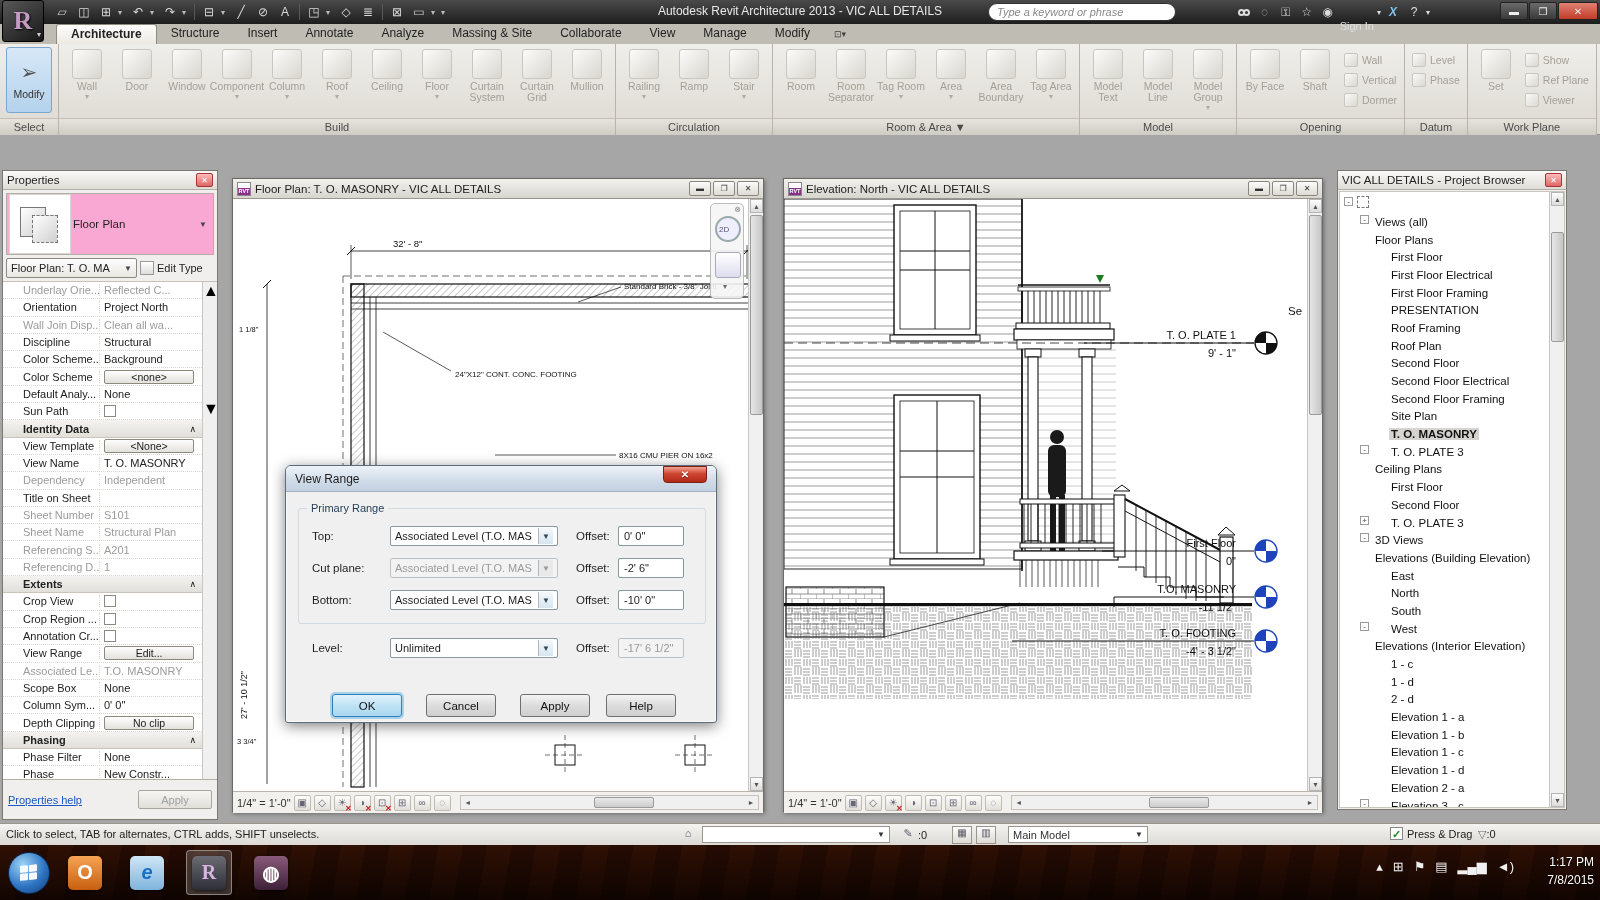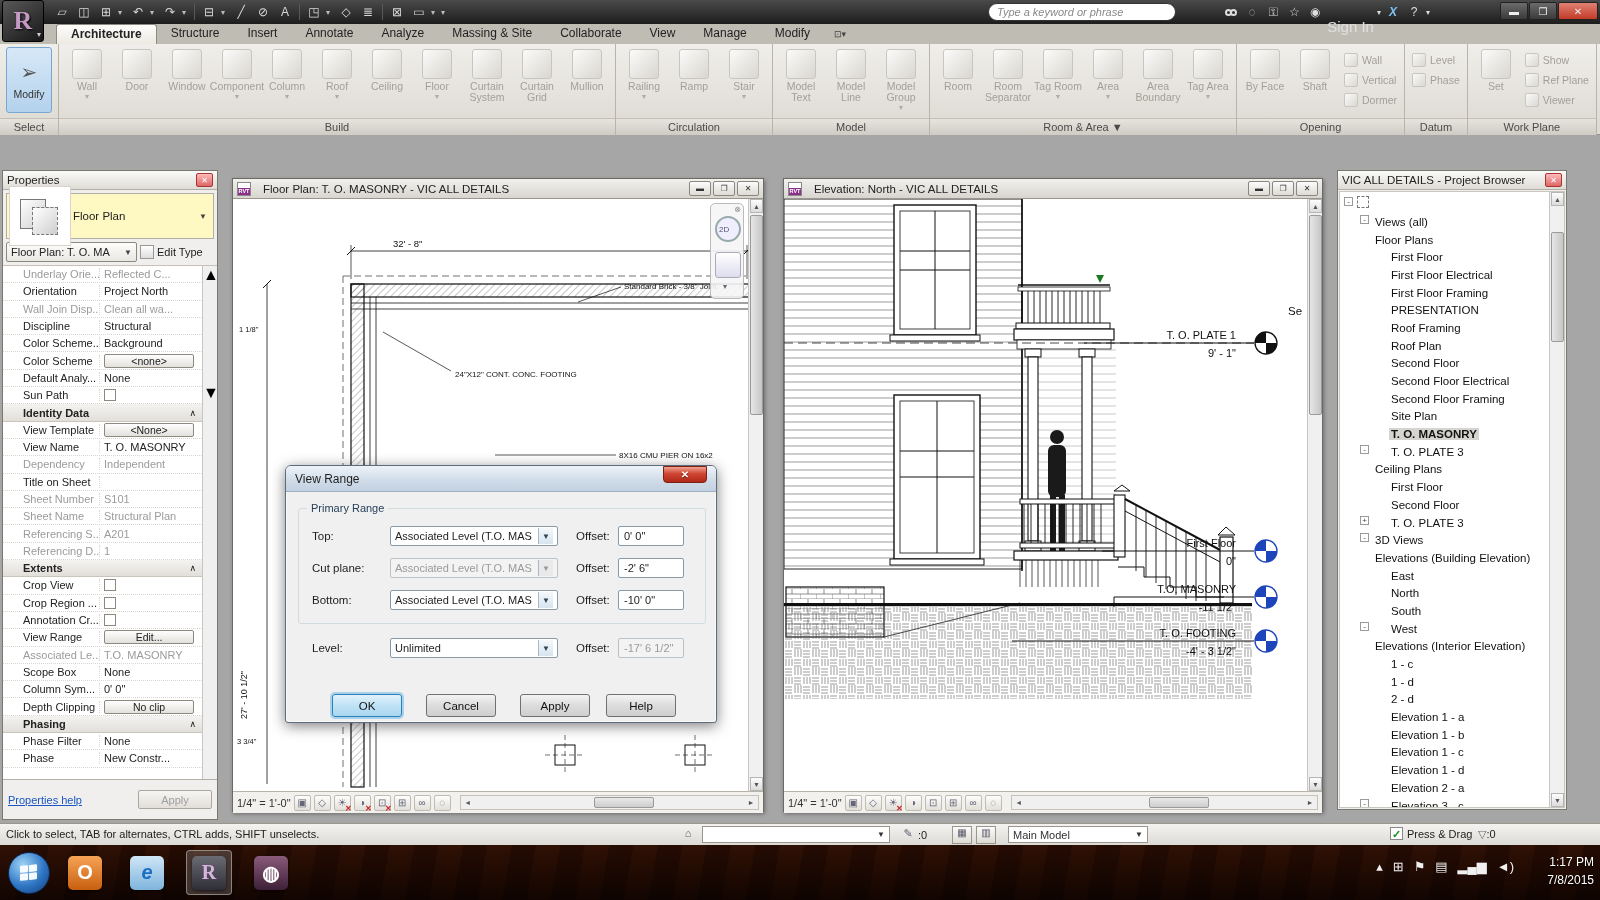--- a/index.html
+++ b/index.html
@@ -20,21 +20,21 @@
   .qat-sep { width:1px; height:16px; background:#585858; margin:0 2px; }
   .qat-drop { font-size:8px; color:#bbb; width:8px; }
   #title-text { position:absolute; left:0; right:0; top:4px; text-align:center; font-size:12px; color:#e8e8e8; }
   #tb-search { position:absolute; left:988px; top:3px; width:188px; height:18px; background:#fff;
     border:1px solid #333; border-radius:9px; font-style:italic; font-size:11px; color:#888;
     padding:0 8px; display:flex; align-items:center; }
   .tb-right { position:absolute; top:2px; height:20px; display:flex; align-items:center; gap:3px; color:#ddd; font-size:12px; }
   .tb-ic { width:18px; height:18px; display:flex; align-items:center; justify-content:center; }
   .binoc i { display:inline-block; width:7px; height:7px; border:2px solid #ddd; border-radius:50%; }
   .binoc i+i { margin-left:-2px; }
-  #signin { font-size:15px; color:#e0e0e0;margin-top:28px; }
+  #signin { font-size:11px; color:#e0e0e0;margin-top:28px; }
   .winbtns { position:absolute; right:2px; top:2px; display:flex; gap:1px; }
   .winbtn { width:28px; height:18px; background:linear-gradient(#6b6b6b,#3a3a3a); border:1px solid #222;
     color:#eee; font-size:10px; display:flex; align-items:center; justify-content:center; border-radius:2px; }
   .winbtn.close { background:linear-gradient(#e08173,#c23b28); width:40px; }
 
   
   #tabrow { position:absolute; left:0; top:24px; width:1600px; height:20px; background:#bfbcb4; z-index:49; }
   #tabs { position:absolute; left:56px; top:0; height:20px; display:flex; }
   .tab { padding:2px 14px 0; font-size:12px; color:#222; height:20px; }
   .tab.active { background:linear-gradient(#fdfdfb,#ece9e2); border:1px solid #8e8a80; border-bottom:none;
@@ -61,21 +61,21 @@
     border-radius:3px; display:flex; flex-direction:column; align-items:center; justify-content:center; gap:4px; }
   #modify-btn .cursor { font-size:20px; color:#555; }
   #modify-btn span { font-size:10.5px; color:#333; }
 
   
   #workspace { position:absolute; left:0; top:135px; width:1600px; height:688px; background:#a6a6a6; }
 
   
   .docwin { position:absolute; background:#ece9e4; border:1px solid #6d6a64; box-shadow:1px 2px 4px rgba(0,0,0,.35); }
   .docwin .dtitle { height:20px; background:linear-gradient(#f2f1ee,#d8d5cf); border-bottom:1px solid #9a968e;
-    display:flex; align-items:center; font-size:11.5px; color:#222; padding:0 4px; gap:12px; }
+    display:flex; align-items:center; font-size:11.5px; color:#222; padding:0 4px; gap:4px; }
   .rvt-ic { width:14px; height:14px; background:#fff; border:1px solid #888; position:relative; font-size:6px;
     color:#fff; display:flex; align-items:flex-end; justify-content:center; }
   .rvt-ic b { background:#8c2f8c; width:12px; height:7px; font-size:5.5px; text-align:center; line-height:7px; }
   .dtitle .dt-btns { margin-left:auto; display:flex; gap:2px; }
   .dt-b { width:22px; height:15px; border:1px solid #8a8780; background:linear-gradient(#fcfcfb,#dedbd4);
     font-size:8px; display:flex; align-items:center; justify-content:center; color:#333; border-radius:2px; }
   .canvas-row { display:flex; }
   .dcanvas { background:#fff; position:relative; overflow:hidden; }
   .vscroll { width:15px; background:#f0f0f0; border-left:1px solid #c9c6c0; position:relative; }
   .vscroll .sb-up,.vscroll .sb-dn { position:absolute; left:1px; width:13px; height:14px; font-size:7px; color:#555;
@@ -94,21 +94,21 @@
   .hscroll .th { position:absolute; top:1px; left:45%; width:60px; height:11px;
     background:linear-gradient(#e9e9e9,#cdcdcd); border:1px solid #9a9a9a; border-radius:2px; }
 
   
   #props { position:absolute; left:2px; top:35px; width:216px; height:650px; background:#f0efed;
     border:1px solid #7b786f; display:flex; flex-direction:column; }
   #props .phead { height:19px; display:flex; align-items:center; font-size:11.5px; color:#222; padding:0 4px;
     background:linear-gradient(#fafaf9,#dfdcd6); border-bottom:1px solid #b3afa7; }
   #props .phead .x { margin-left:auto; width:17px; height:14px; background:linear-gradient(#fbb,#d66); border:1px solid #a33;
     color:#fff; font-size:8px; text-align:center; line-height:13px; border-radius:2px; }
-  .type-sel { margin:3px; background:#fef9c3; border:1px solid #b3afa7; height:46px; display:flex; align-items:center; }
+  .type-sel { margin:3px; background:#f9a8d4; border:1px solid #b3afa7; height:62px; display:flex; align-items:center; }
   .type-thumb { width:62px; height:60px; margin:2px; border:1px solid #d8d5cf; position:relative; background:#fff; }
   .type-thumb i { position:absolute; border:1px solid #777; background:linear-gradient(135deg,#fff,#cfcfcf); }
   .type-lab { font-size:11.5px; color:#222; flex:1; }
   .type-drop { font-size:8px; color:#444; margin-right:6px; }
   .sel-row { display:flex; margin:0 3px 3px; gap:3px; }
   .combo { flex:1; height:20px; background:linear-gradient(#fdfdfd,#e9e7e2); border:1px solid #8d897f; border-radius:2px;
     font-size:11px; color:#222; display:flex; align-items:center; padding:0 4px; }
   .combo .cd { margin-left:auto; font-size:8px; color:#444; }
   .edit-type { width:74px; height:20px; display:flex; align-items:center; gap:3px; font-size:11px; color:#222; }
   .et-ic { width:14px; height:14px; border:1px solid #999; background:linear-gradient(#fff,#ddd); }
@@ -231,20 +231,21 @@
     <div class="qat-ic">◳</div>
       <span class="qat-drop">▾</span>
     <div class="qat-ic">◇</div>
     <div class="qat-ic">≣</div>
     <div class="qat-sep"></div>
     <div class="qat-ic">⊠</div>
     <div class="qat-ic">▭</div>
       <span class="qat-drop">▾</span>
     <span class="qat-drop">▾</span>
   </div>
+  <div id="title-text">Autodesk Revit Architecture 2013 -    VIC ALL DETAILS</div>
   <div id="tb-search">Type a keyword or phrase</div>
   <div class="tb-right" style="right:170px;">
     <div class="tb-ic binoc">
         <i></i>
         <i></i>
       </div>
     <div class="tb-ic">◌</div>
     <div class="tb-ic">⚿</div>
     <div class="tb-ic">☆</div>
     <div class="tb-ic">◉</div>
@@ -362,65 +363,65 @@
             <div class="rb-lab">Stair</div>
             <div class="rb-arrow">▼</div>
           </div>
         </div>
         <div class="rb-plabel">Circulation</div>
       </div>
       <div class="rb-panel">
         <div class="rb-body">
           <div class="rb-big">
             <div class="rb-icon"></div>
+            <div class="rb-lab">Room</div>
+          </div>
+          <div class="rb-big">
+            <div class="rb-icon"></div>
+            <div class="rb-lab">Room Separator</div>
+          </div>
+          <div class="rb-big">
+            <div class="rb-icon"></div>
+            <div class="rb-lab">Tag Room</div>
+            <div class="rb-arrow">▼</div>
+          </div>
+          <div class="rb-big">
+            <div class="rb-icon"></div>
+            <div class="rb-lab">Area</div>
+            <div class="rb-arrow">▼</div>
+          </div>
+          <div class="rb-big">
+            <div class="rb-icon"></div>
+            <div class="rb-lab">Area Boundary</div>
+          </div>
+          <div class="rb-big">
+            <div class="rb-icon"></div>
+            <div class="rb-lab">Tag Area</div>
+            <div class="rb-arrow">▼</div>
+          </div>
+        </div>
+        <div class="rb-plabel">Room &amp; Area ▼</div>
+      </div>
+      <div class="rb-panel">
+        <div class="rb-body">
+          <div class="rb-big">
+            <div class="rb-icon"></div>
             <div class="rb-lab">Model Text</div>
           </div>
           <div class="rb-big">
             <div class="rb-icon"></div>
             <div class="rb-lab">Model Line</div>
           </div>
           <div class="rb-big">
             <div class="rb-icon"></div>
             <div class="rb-lab">Model Group</div>
             <div class="rb-arrow">▼</div>
           </div>
         </div>
         <div class="rb-plabel">Model</div>
-      </div>
-      <div class="rb-panel">
-        <div class="rb-body">
-          <div class="rb-big">
-            <div class="rb-icon"></div>
-            <div class="rb-lab">Room</div>
-          </div>
-          <div class="rb-big">
-            <div class="rb-icon"></div>
-            <div class="rb-lab">Room Separator</div>
-          </div>
-          <div class="rb-big">
-            <div class="rb-icon"></div>
-            <div class="rb-lab">Tag Room</div>
-            <div class="rb-arrow">▼</div>
-          </div>
-          <div class="rb-big">
-            <div class="rb-icon"></div>
-            <div class="rb-lab">Area</div>
-            <div class="rb-arrow">▼</div>
-          </div>
-          <div class="rb-big">
-            <div class="rb-icon"></div>
-            <div class="rb-lab">Area Boundary</div>
-          </div>
-          <div class="rb-big">
-            <div class="rb-icon"></div>
-            <div class="rb-lab">Tag Area</div>
-            <div class="rb-arrow">▼</div>
-          </div>
-        </div>
-        <div class="rb-plabel">Room &amp; Area ▼</div>
       </div>
       <div class="rb-panel">
         <div class="rb-body">
           <div class="rb-big">
             <div class="rb-icon"></div>
             <div class="rb-lab">By Face</div>
           </div>
           <div class="rb-big">
             <div class="rb-icon"></div>
             <div class="rb-lab">Shaft</div>

